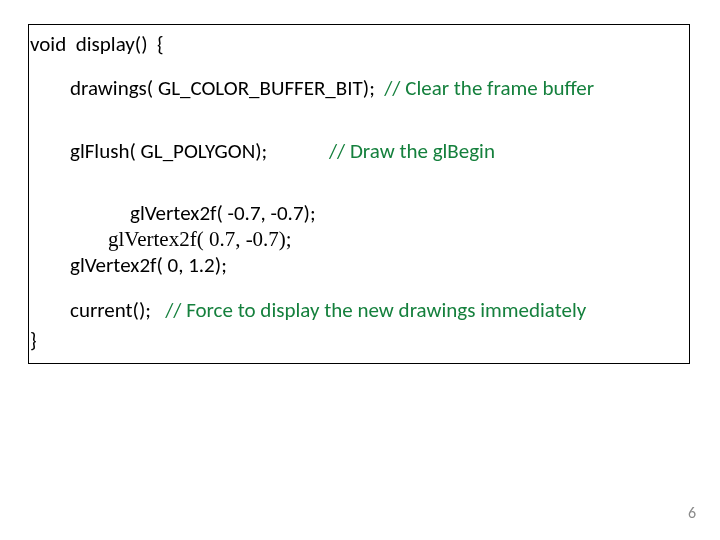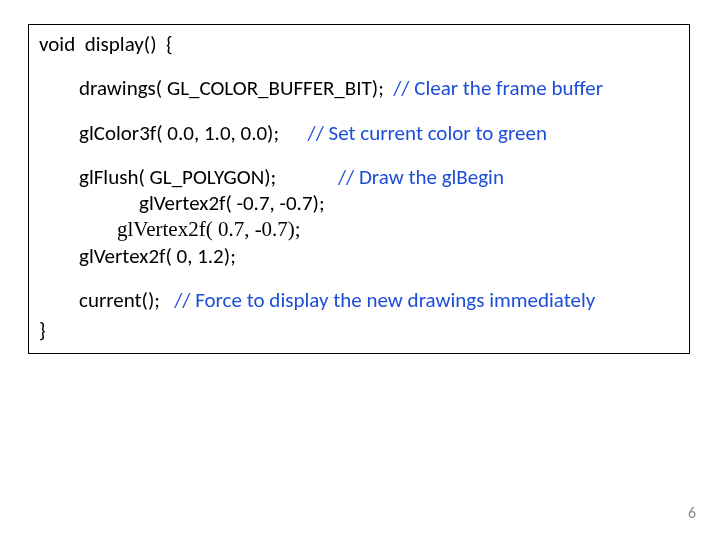--- a/index.html
+++ b/index.html
@@ -17,35 +17,35 @@
     height: 540px;
     box-sizing: border-box;
   }
   .code-box {
     position: absolute;
     left: 28px;
     top: 24px;
     width: 662px;
     box-sizing: border-box;
     border: 1px solid #000;
-    padding: 6px 10px 10px 10px;
+    padding: 6px 10px 10px 1px;
     font-size: 21px;
     line-height: 1.25;
   }
   .line {
     white-space: pre;
     margin: 0;
   }
   .gap {
     height: 18px;
   }
   .indent1 { padding-left: 40px; }
-  .indent2 { padding-left: 100px; }
+  .indent2 { padding-left: 100px; margin-top: 36px; }
   .indent3 { padding-left: 78px; font-family: Liberation Serif, serif; }
-  .comment { color: #1d4ed8; }
+  .comment { color: #15803d; }
   .close-brace { margin-top: 4px; }
   .page-number {
     position: absolute;
     right: 24px;
     bottom: 18px;
     color: #8a8a8a;
     font-size: 16px;
   }
 </style>
 </head>
@@ -56,21 +56,20 @@
   <div class="code-box">
 
     <div class="line"><span>void  display()  {</span></div>
 
     <div class="gap"></div>
 
     <div class="line indent1"><span>drawings( GL_COLOR_BUFFER_BIT);  </span><span class="comment">// Clear the frame buffer</span></div>
 
     <div class="gap"></div>
 
-    <div class="line indent1"><span>glColor3f( 0.0, 1.0, 0.0);      </span><span class="comment">// Set current color to green</span></div>
 
     <div class="gap"></div>
 
     <div class="line indent1"><span>glFlush( GL_POLYGON);             </span><span class="comment">// Draw the glBegin</span></div>
 
     <div class="line indent2"><span>glVertex2f( -0.7, -0.7);</span></div>
 
     <div class="line indent3"><span>glVertex2f( 0.7, -0.7);</span></div>
 
     <div class="line indent1"><span>glVertex2f( 0, 1.2);</span></div>

